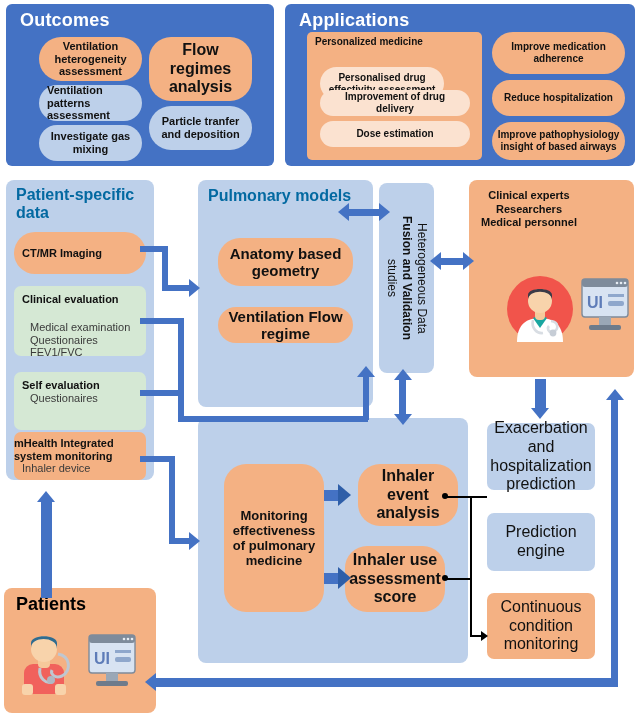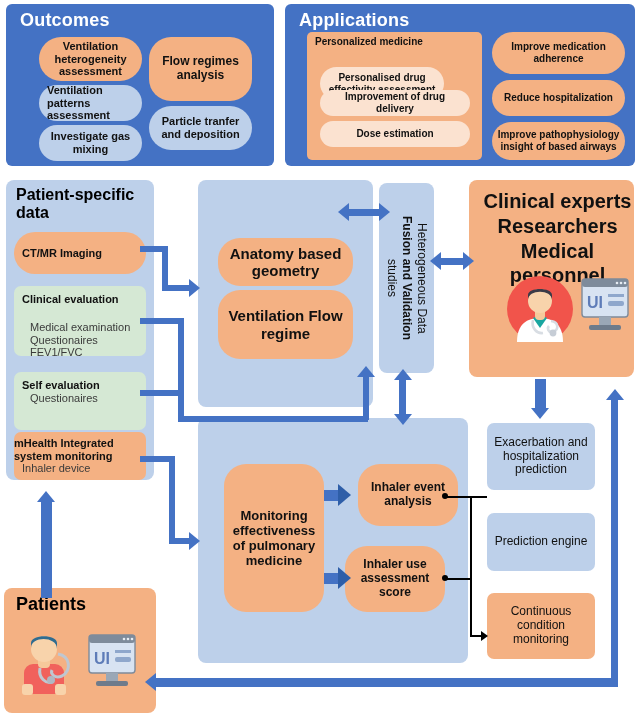--- a/index.html
+++ b/index.html
@@ -25,21 +25,21 @@
     color:#ffffff;
     font-weight:bold;
     font-size:18px;
     letter-spacing:.2px;
   }
   .panel-light{
     background:#BDD0EA;
     border-radius:8px;
   }
   .panel-title-b{
-    color:#000000;
+    color:#0369a1;
     font-weight:bold;
     font-size:16px;
   }
 
   
   .box{
     border-radius:7px;
     display:flex;
     align-items:center;
     justify-content:center;
@@ -49,24 +49,24 @@
     padding:3px 5px;
   }
   .box.orange{background:#F4B183;}
   .box.lorange{background:#FBE2D0;}
   .box.lblue{background:#BDD0EA;}
   .box.green{background:#D5E8D4;}
   .box.left{justify-content:flex-start;text-align:left;}
   .b-bold{font-weight:bold;border-radius:22px;}
   .t10{font-size:10px;}
   .t11{font-size:11px;}
-  .t12{font-size:12px;}
+  .t12{font-size:16px;}
   .t13{font-size:13px;}
   .t15{font-size:15px;}
-  .t16{font-size:20px;}
+  .t16{font-size:11px;}
   .sub{font-weight:normal;color:#3a3a3a;}
 
   
   .conn{background:#4472C4;}
   .conn-thin{background:#000000;}
   .tri{width:0;height:0;}
   .tri-r{border-top:9px solid transparent;border-bottom:9px solid transparent;border-left:11px solid #4472C4;}
   .tri-l{border-top:9px solid transparent;border-bottom:9px solid transparent;border-right:11px solid #4472C4;}
   .tri-u{border-left:9px solid transparent;border-right:9px solid transparent;border-bottom:11px solid #4472C4;}
   .tri-d{border-left:9px solid transparent;border-right:9px solid transparent;border-top:11px solid #4472C4;}
@@ -142,22 +142,23 @@
       <div class="t11 sub" style="padding-left:8px;">Questionaires</div>
     </div>
 
     <div class="abs box orange left" style="left:8px;top:252px;width:132px;height:48px;display:block;padding:5px 0;">
       <div class="t11 b-bold" style="line-height:1.15;">mHealth Integrated system monitoring</div>
       <div class="t11 sub" style="padding-left:8px;">Inhaler device</div>
     </div>
   </div>
 
   <div class="abs panel-light" style="left:198px;top:180px;width:175px;height:227px;">
+    <div class="abs panel-title-b" style="left:10px;top:7px;">Pulmonary models</div>
     <div class="abs box orange t15 b-bold" style="left:20px;top:58px;width:135px;height:48px;">Anatomy based geometry</div>
-    <div class="abs box orange t15 b-bold" style="left:20px;top:110px;width:135px;height:69px;">Ventilation Flow regime</div>
+    <div class="abs box orange t15 b-bold" style="left:20px;top:127px;width:135px;height:36px;">Ventilation Flow regime</div>
   </div>
 
   <div class="abs panel-light" style="left:379px;top:183px;width:55px;height:190px;">
     <div class="abs vlabel" style="left:0;top:0;width:55px;height:190px;display:flex;align-items:center;justify-content:center;">
       <span style="display:block;">
         <span>Heterogeneous Data</span><br>
         <b><span>Fusion and </span><span>Validation</span></b><br>
         <span>studies</span>
       </span>
     </div>

